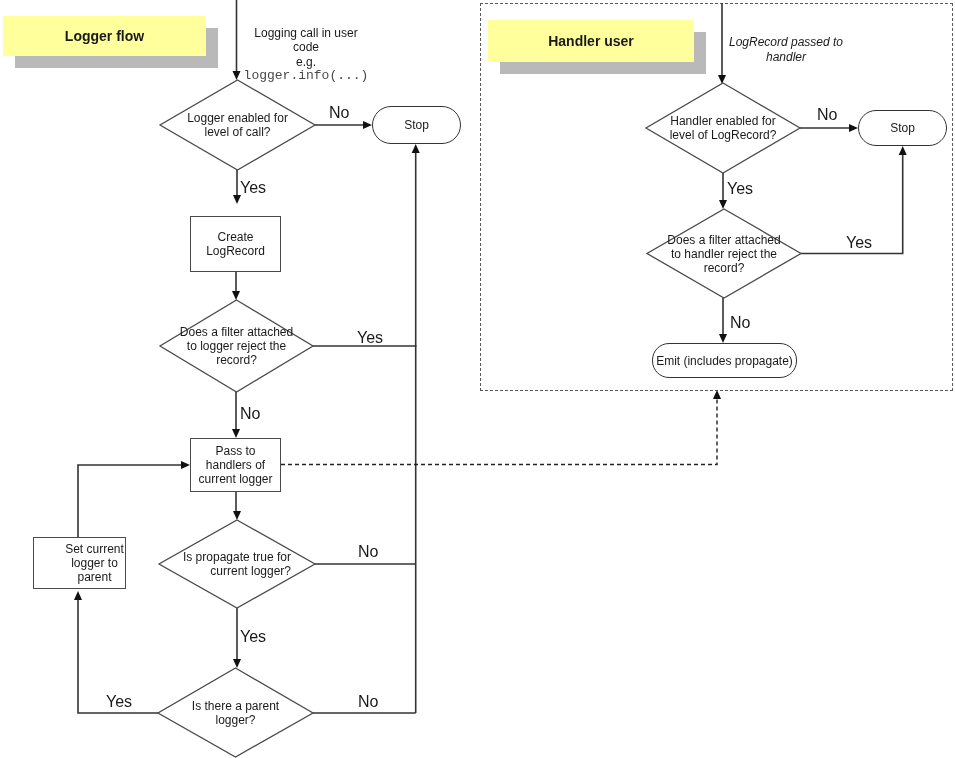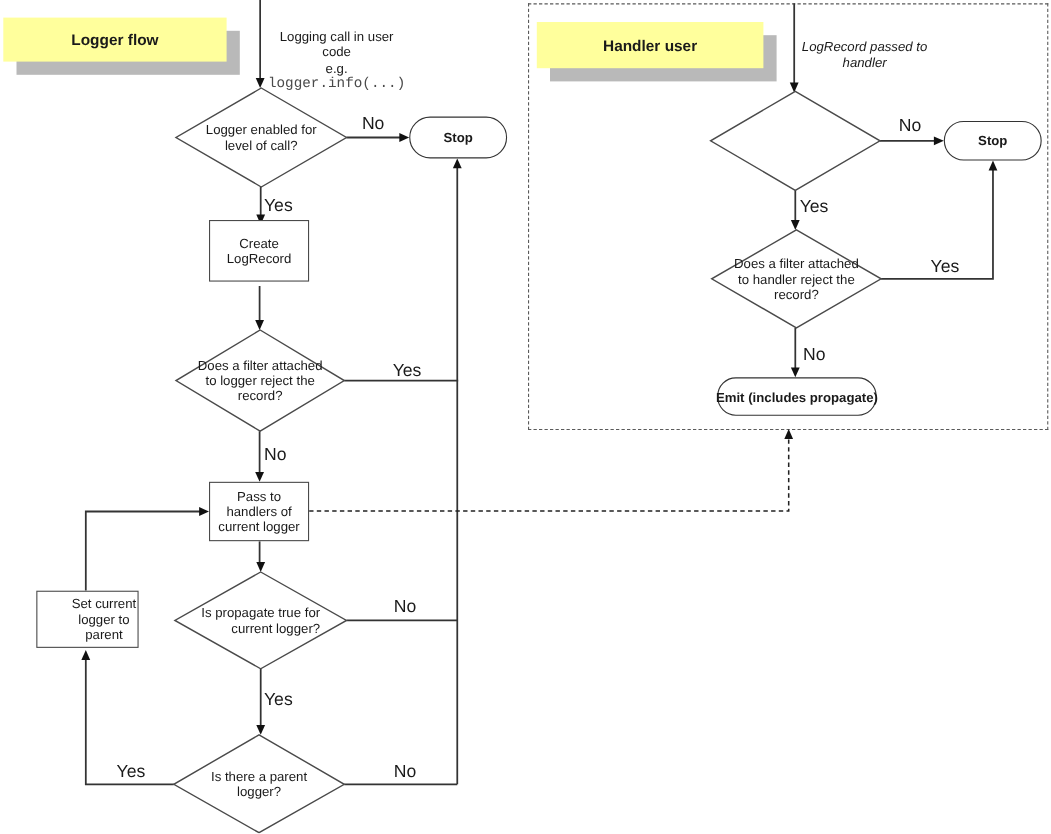--- a/index.html
+++ b/index.html
@@ -50,23 +50,22 @@
     display: flex; align-items: center; justify-content: center;
     text-align: center;
     font-size: 12px; line-height: 14px;
     white-space: pre-line;
     box-sizing: border-box;
     z-index: 2;
   }
   .pill {
     border: 1.3px solid #333;
     white-space: nowrap;
-    font-weight: bold;
-  }
-  .box.create { left: 190px; top: 200px; width: 91px; height: 56px; }
+  }
+  .box.create { left: 190px; top: 216px; width: 91px; height: 56px; }
   .box.pass   { left: 190px; top: 438px; width: 91px; height: 54px; }
   .box.setcur { left: 33px;  top: 537px; width: 93px; height: 52px; padding-left: 30px; }
   .box.stop1  { left: 372px; top: 106px; width: 89px; height: 38px; border-radius: 19px; }
   .box.stop2  { left: 858px; top: 110px; width: 89px; height: 36px; border-radius: 18px; }
   .box.emit   { left: 652px; top: 343px; width: 145px; height: 35px; border-radius: 17px; }
   .dlabel {
     position: absolute;
     display: flex; align-items: center; justify-content: center;
     text-align: center;
     font-size: 12px; line-height: 14px;
@@ -163,20 +162,22 @@
 
   <div class="dlabel d1">Logger enabled for
 level of call?</div>
   <div class="dlabel d2">Does a filter attached
 to logger reject the
 record?</div>
   <div class="dlabel d3">Is propagate true for
 current logger?</div>
   <div class="dlabel d4">Is there a parent
 logger?</div>
+  <div class="dlabel h1">Handler enabled for
+level of LogRecord?</div>
   <div class="dlabel h2">Does a filter attached
 to handler reject the
 record?</div>
 
   <div class="box pill stop1">Stop</div>
   <div class="box create">Create
 LogRecord</div>
   <div class="box pass">Pass to
 handlers of
 current logger</div>

